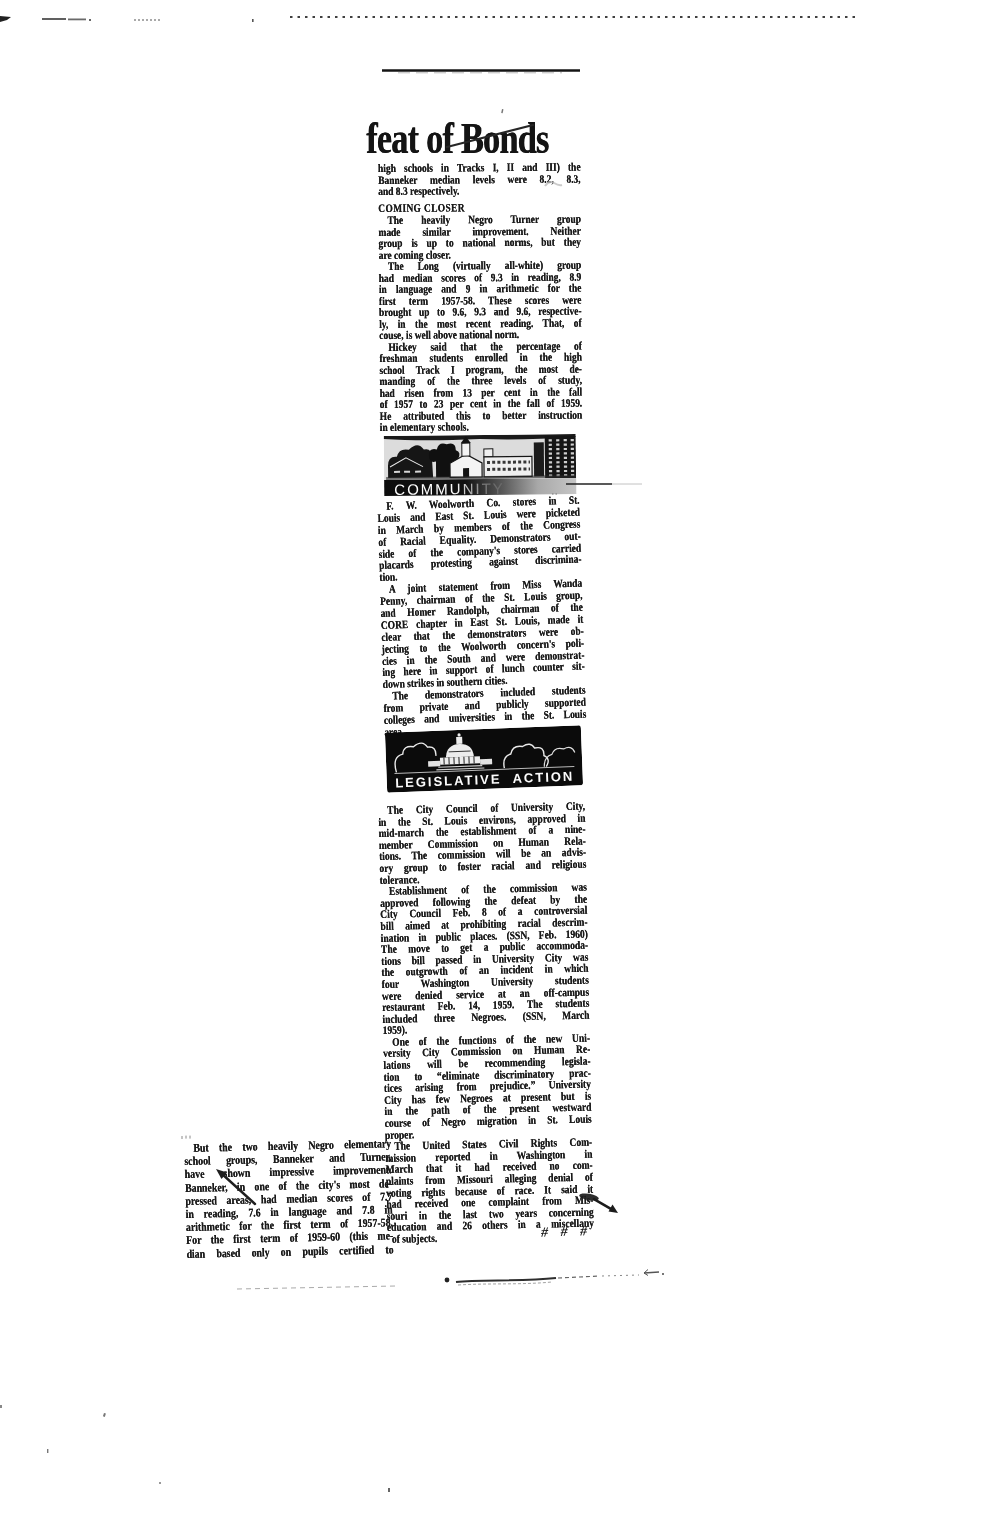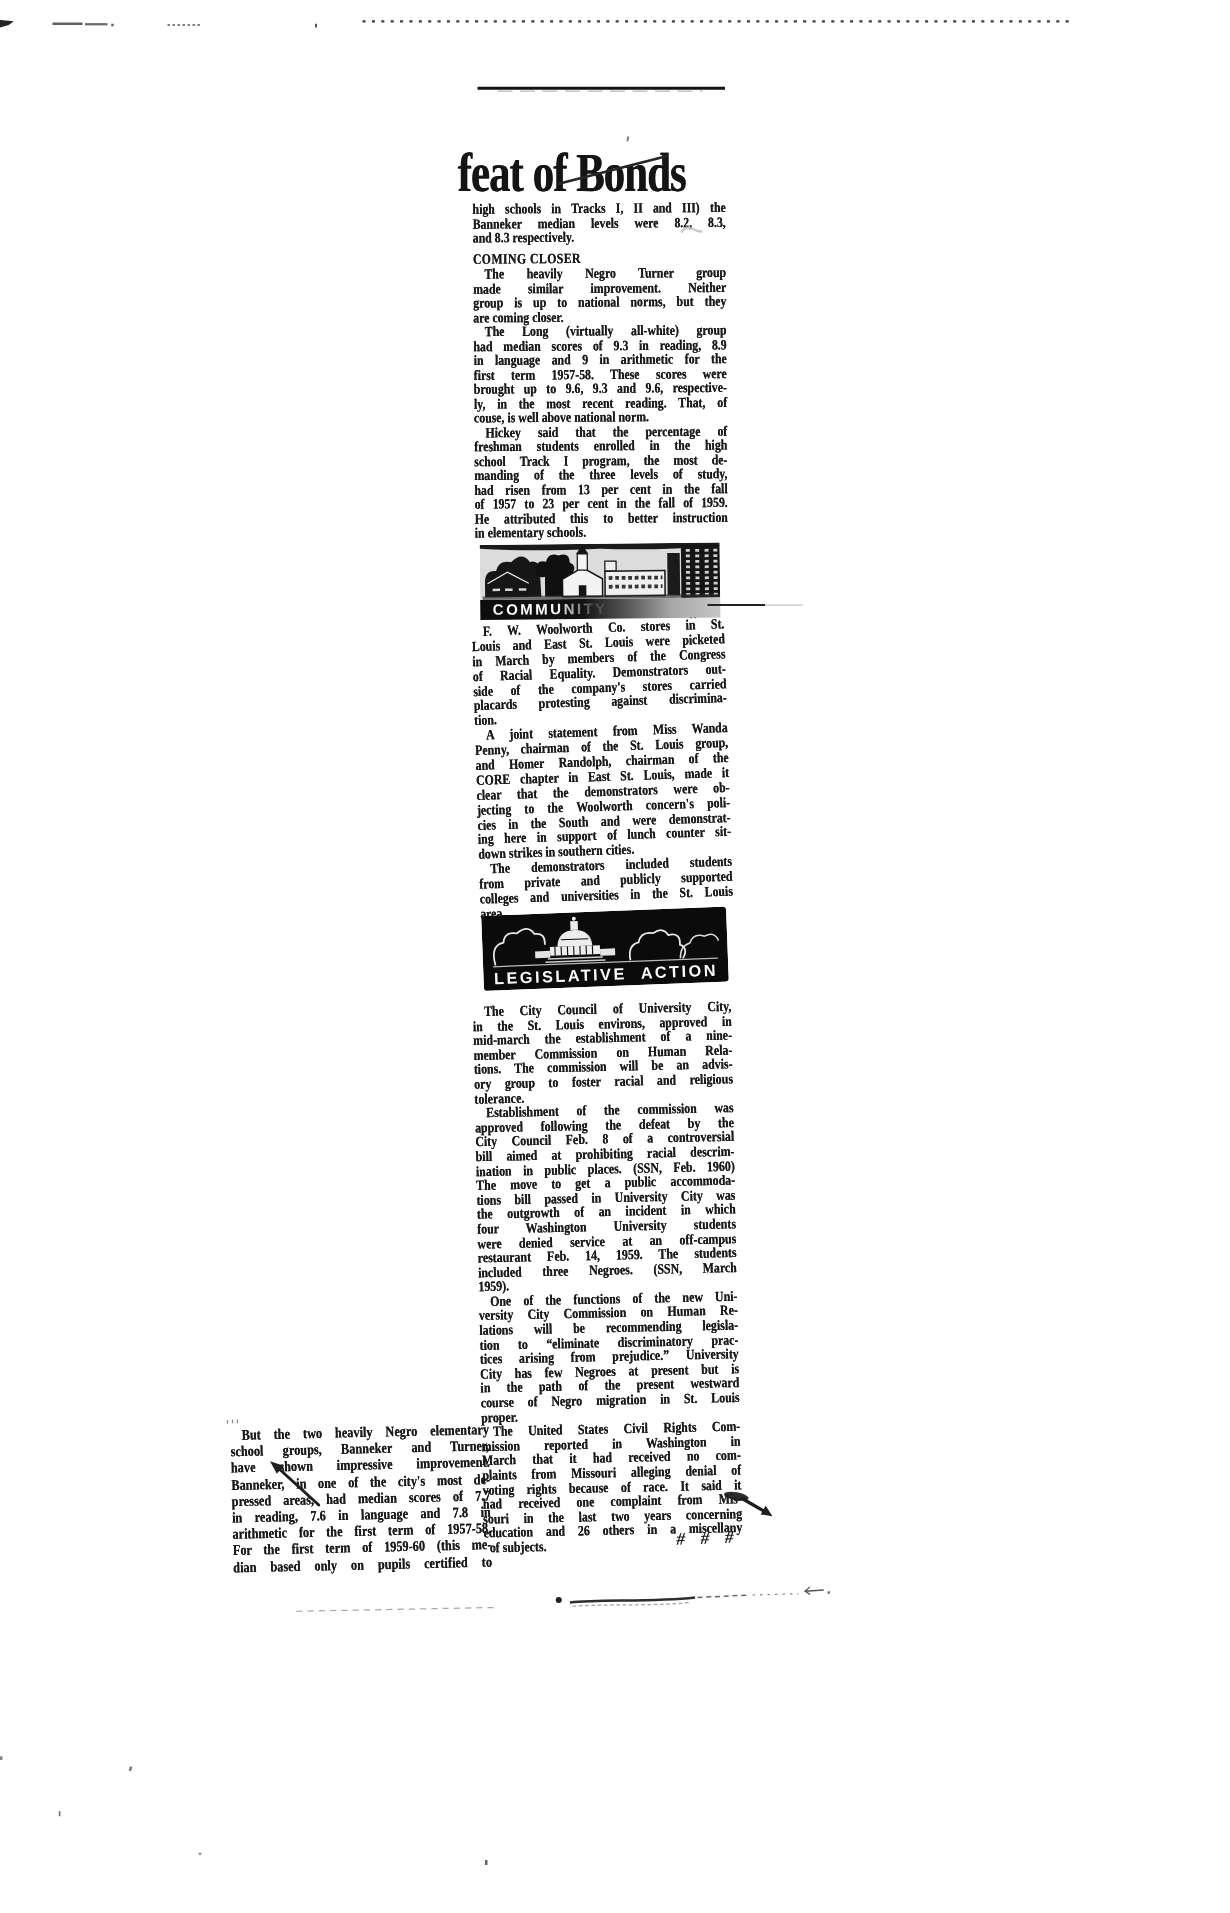--- a/index.html
+++ b/index.html
@@ -27,21 +27,21 @@
   .left-col{left:184px;top:1128px;width:248px;--lh:13.2px;font-size:11.8px;
            transform:rotate(-1.3deg) scaleX(.835);}
   .end-mark{position:absolute;left:541px;top:1210px;font-size:14px;font-weight:700;font-style:italic;
             word-spacing:9px;transform:rotate(-2deg);color:#1b1b1b;}
   
   .banner{position:absolute;margin:0;padding:0;}
   .banner-community{left:384px;top:421px;width:192px;height:60px;transform:rotate(-.6deg);}
   .banner-community .strip{position:absolute;left:0;bottom:0;width:192px;height:16px;
       background:linear-gradient(90deg,#0d0d0d 0%,#111 42%,#5a5a5a 62%,#a8a8a8 80%,#c6c6c6 100%);}
   .banner-community .strip .cap{position:absolute;left:10px;top:1px;font-family:"Liberation Sans",sans-serif;
-      font-size:12px;font-weight:700;letter-spacing:2px;color:#fff;white-space:nowrap;
+      font-size:15px;font-weight:400;letter-spacing:2px;color:#fff;white-space:nowrap;
       -webkit-mask-image:linear-gradient(90deg,#000 55%,rgba(0,0,0,.25) 85%,rgba(0,0,0,.08));
       mask-image:linear-gradient(90deg,#000 55%,rgba(0,0,0,.25) 85%,rgba(0,0,0,.08));}
   .banner-legislative{left:386px;top:715px;width:196px;height:60px;transform:rotate(-2.2deg);}
   svg{display:block;}
   .overlay{position:absolute;left:0;top:0;pointer-events:none;}
 </style>
 </head>
 <body>
 
 <div class="page">

